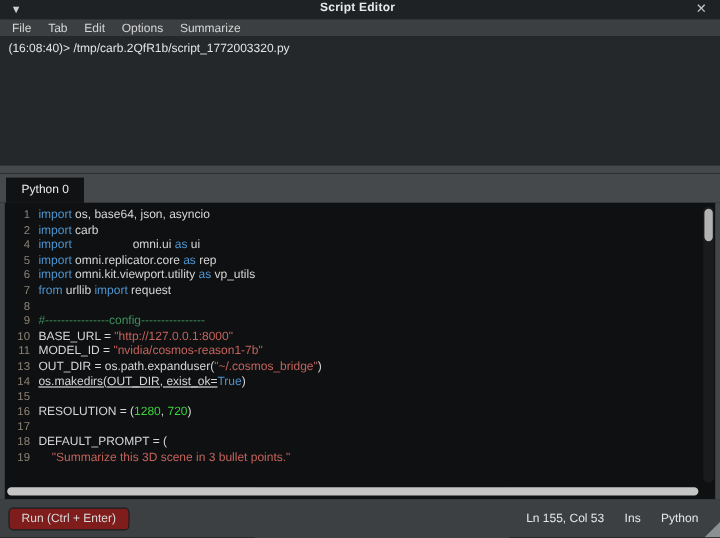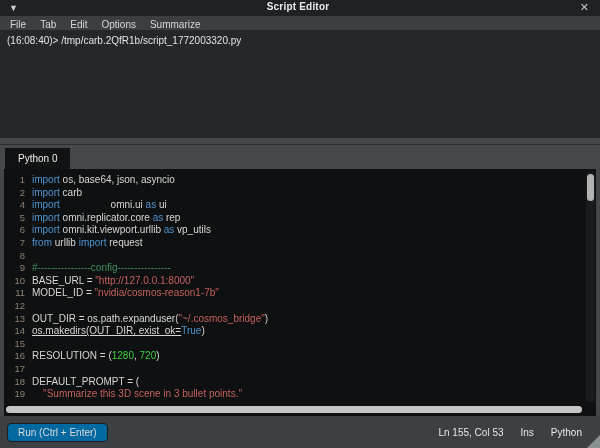--- a/index.html
+++ b/index.html
@@ -35,21 +35,21 @@
   .code-line { height:12.6px; line-height:12.6px; font-size:10px; white-space:pre; cursor:text; }
   .gutter { display:inline-block; width:28px; padding-right:7px; text-align:right; font-size:9.5px; }
   .vscroll { position:absolute; top:3px; right:1px; bottom:14px; width:9px; background:#191b1c; border-radius:4px; cursor:pointer; }
   .vthumb { position:absolute; top:2px; left:1px; width:7px; height:27px; background:#b2b2b2; border-radius:3.5px; }
   .hscroll { position:absolute; left:2px; right:14px; bottom:2px; height:8px; cursor:pointer; }
   .hthumb { width:100%; height:7px; background:#c5c5c5; border-radius:4px; }
 
   
   .statusbar { height:32px; flex:none; background:var(--statusbar-bg); display:flex; align-items:center;
                padding:0 10px 0 7px; position:relative; }
-  .run-btn { background:#0369a1; border:1px solid #1b1d1e; border-radius:4px; color:#dadada;
+  .run-btn { background:#7f1d1d; border:1px solid #1b1d1e; border-radius:4px; color:#dadada;
              font-size:10px; font-family:"Liberation Sans", sans-serif; padding:3px 10px; cursor:pointer; }
   .status-right { margin-left:auto; display:flex; gap:17px; font-size:10px; color:#e6e6e6; margin-right:8px; }
   .resize-grip { position:absolute; right:0; bottom:0; width:0; height:0;
                  border-left:13px solid transparent; border-bottom:13px solid #99a0a0; opacity:.85; }
 </style>
 </head>
 <body>
 
 <div class="window">
 
@@ -74,27 +74,26 @@
   <div class="tabbar">
     <div class="tab">Python 0</div>
   </div>
 
   <div class="editor-section">
     <div class="code" id="code">
         <div class="code-line"><span class="gutter" style="color: rgb(140, 130, 116);">1</span><span style="color: rgb(77, 148, 208);">import</span><span style="color: rgb(214, 214, 214);"> os, base64, json, asyncio</span></div>
         <div class="code-line"><span class="gutter" style="color: rgb(140, 130, 116);">2</span><span style="color: rgb(77, 148, 208);">import</span><span style="color: rgb(214, 214, 214);"> carb</span></div>
         <div class="code-line"><span class="gutter" style="color: rgb(140, 130, 116);">4</span><span style="color: rgb(77, 148, 208);">import</span><span style="color: rgb(214, 214, 214); padding-left: 48px;"> omni.ui </span><span style="color: rgb(77, 148, 208);">as</span><span style="color: rgb(214, 214, 214);"> ui</span></div>
         <div class="code-line"><span class="gutter" style="color: rgb(140, 130, 116);">5</span><span style="color: rgb(77, 148, 208);">import</span><span style="color: rgb(214, 214, 214);"> omni.replicator.core </span><span style="color: rgb(77, 148, 208);">as</span><span style="color: rgb(214, 214, 214);"> rep</span></div>
-        <div class="code-line"><span class="gutter" style="color: rgb(140, 130, 116);">6</span><span style="color: rgb(77, 148, 208);">import</span><span style="color: rgb(214, 214, 214);"> omni.kit.viewport.urllib </span><span style="color: rgb(77, 148, 208);">as</span><span style="color: rgb(214, 214, 214); text-align: center;"> vp_utils</span></div>
+        <div class="code-line"><span class="gutter" style="color: rgb(140, 130, 116);">6</span><span style="color: rgb(77, 148, 208);">import</span><span style="color: rgb(214, 214, 214);"> omni.kit.viewport.utility </span><span style="color: rgb(77, 148, 208);">as</span><span style="color: rgb(214, 214, 214); text-align: center;"> vp_utils</span></div>
         <div class="code-line"><span class="gutter" style="color: rgb(140, 130, 116);">7</span><span style="color: rgb(77, 148, 208);">from</span><span style="color: rgb(214, 214, 214);"> urllib </span><span style="color: rgb(77, 148, 208);">import</span><span style="color: rgb(214, 214, 214);"> request</span></div>
         <div class="code-line"><span class="gutter" style="color: rgb(140, 130, 116);">8</span></div>
         <div class="code-line"><span class="gutter" style="color: rgb(140, 130, 116);">9</span><span style="color: rgb(62, 143, 92);">#----------------config----------------</span></div>
         <div class="code-line"><span class="gutter" style="color: rgb(140, 130, 116);">10</span><span style="color: rgb(214, 214, 214);">BASE_URL = </span><span style="color: rgb(196, 98, 92);">"http://127.0.0.1:8000"</span></div>
         <div class="code-line"><span class="gutter" style="color: rgb(140, 130, 116);">11</span><span style="color: rgb(214, 214, 214);">MODEL_ID = </span><span style="color: rgb(196, 98, 92);">"nvidia/cosmos-reason1-7b"</span></div>
-        <div class="code-line"><span class="gutter" style="color: rgb(140, 130, 116);">12</span></div>
         <div class="code-line"><span class="gutter" style="color: rgb(140, 130, 116);">13</span><span style="color: rgb(214, 214, 214);">OUT_DIR = os.path.expanduser(</span><span style="color: rgb(196, 98, 92);">"~/.cosmos_bridge"</span><span style="color: rgb(214, 214, 214);">)</span></div>
         <div class="code-line"><span class="gutter" style="color: rgb(140, 130, 116);">14</span><span style="color: rgb(214, 214, 214); text-decoration: underline;">os.makedirs(OUT_DIR, exist_ok=</span><span style="color: rgb(77, 148, 208);">True</span><span style="color: rgb(214, 214, 214);">)</span></div>
         <div class="code-line"><span class="gutter" style="color: rgb(140, 130, 116);">15</span></div>
         <div class="code-line"><span class="gutter" style="color: rgb(140, 130, 116);">16</span><span style="color: rgb(214, 214, 214);">RESOLUTION = (</span><span style="color: rgb(59, 210, 59);">1280</span><span style="color: rgb(214, 214, 214);">, </span><span style="color: rgb(59, 210, 59);">720</span><span style="color: rgb(214, 214, 214);">)</span></div>
         <div class="code-line"><span class="gutter" style="color: rgb(140, 130, 116);">17</span></div>
         <div class="code-line"><span class="gutter" style="color: rgb(140, 130, 116);">18</span><span style="color: rgb(214, 214, 214);">DEFAULT_PROMPT = (</span></div>
         <div class="code-line"><span class="gutter" style="color: rgb(140, 130, 116);">19</span><span style="color: rgb(196, 98, 92);">    "Summarize this 3D scene in 3 bullet points."</span></div>
       </div>
     <div class="vscroll">
       <div class="vthumb"></div>

